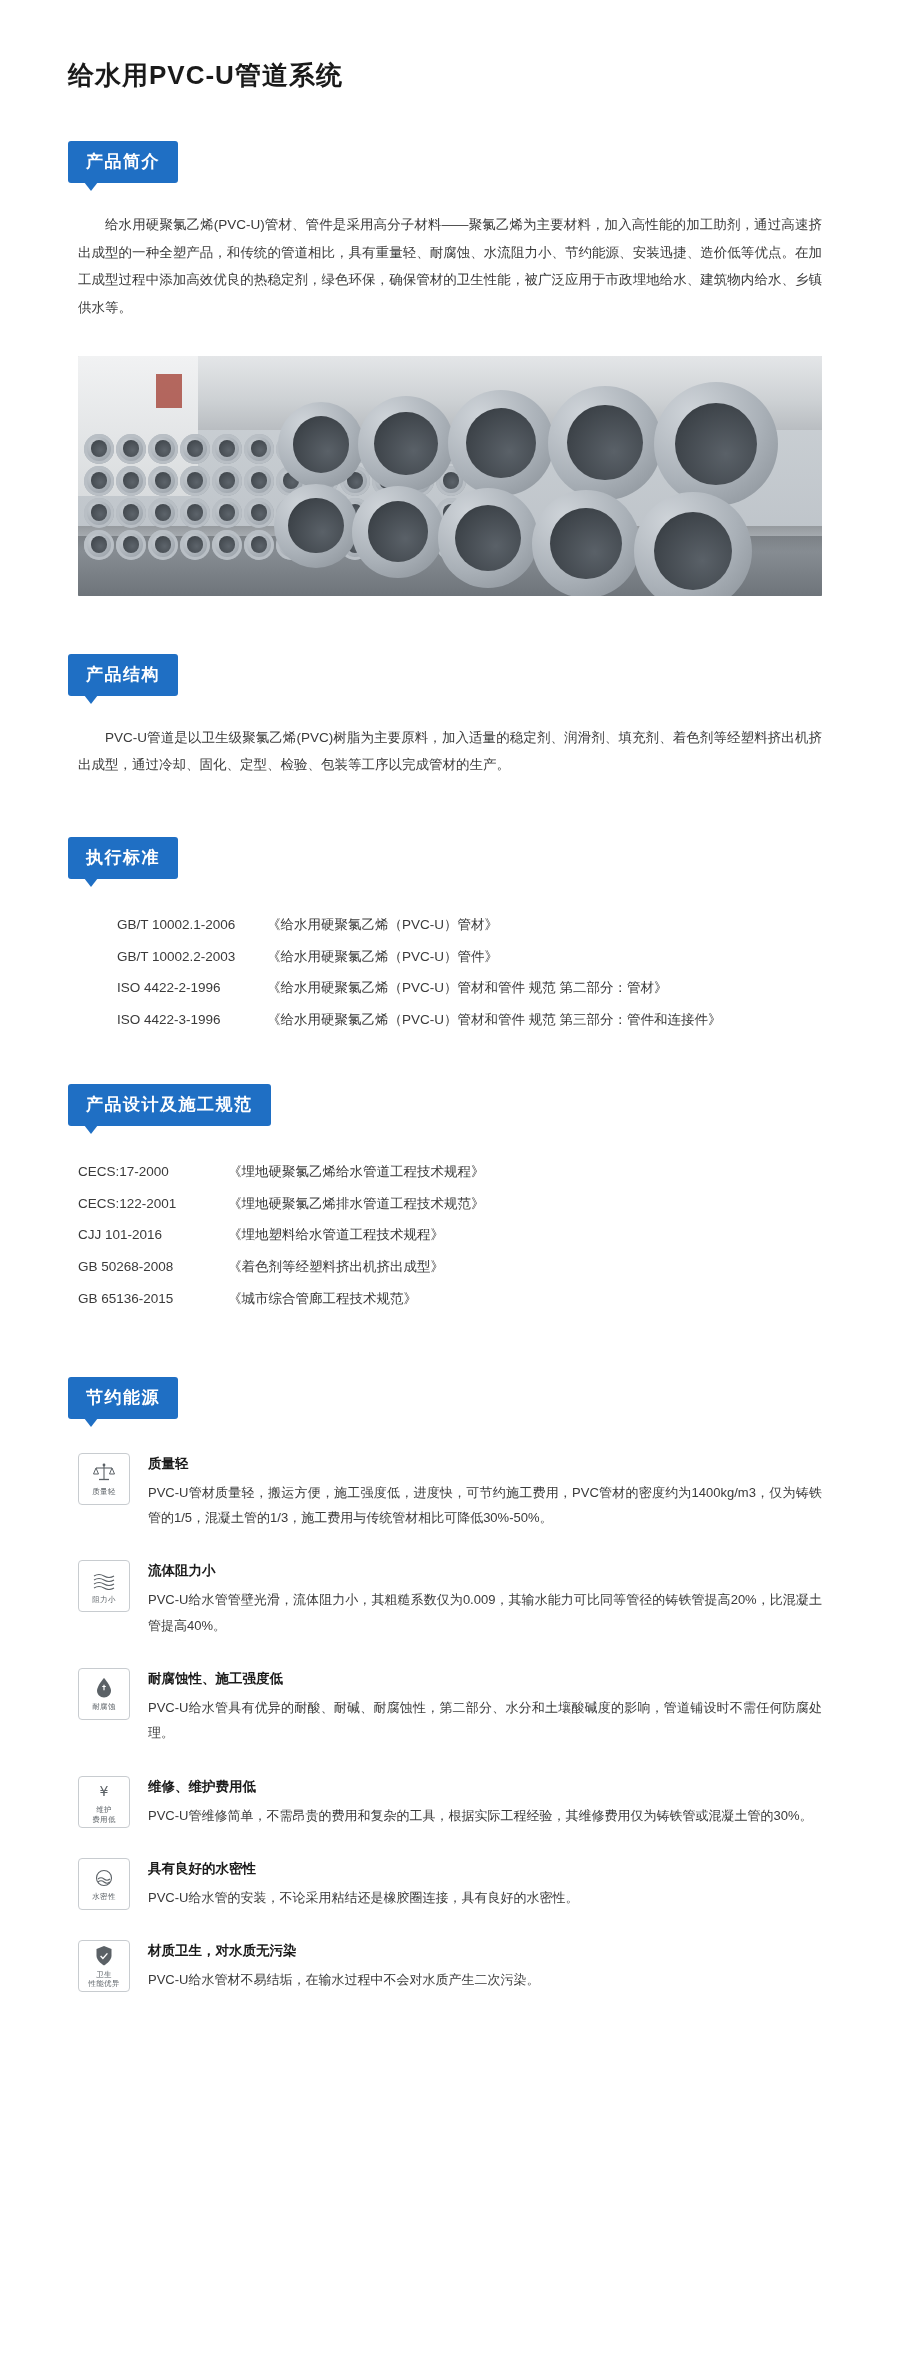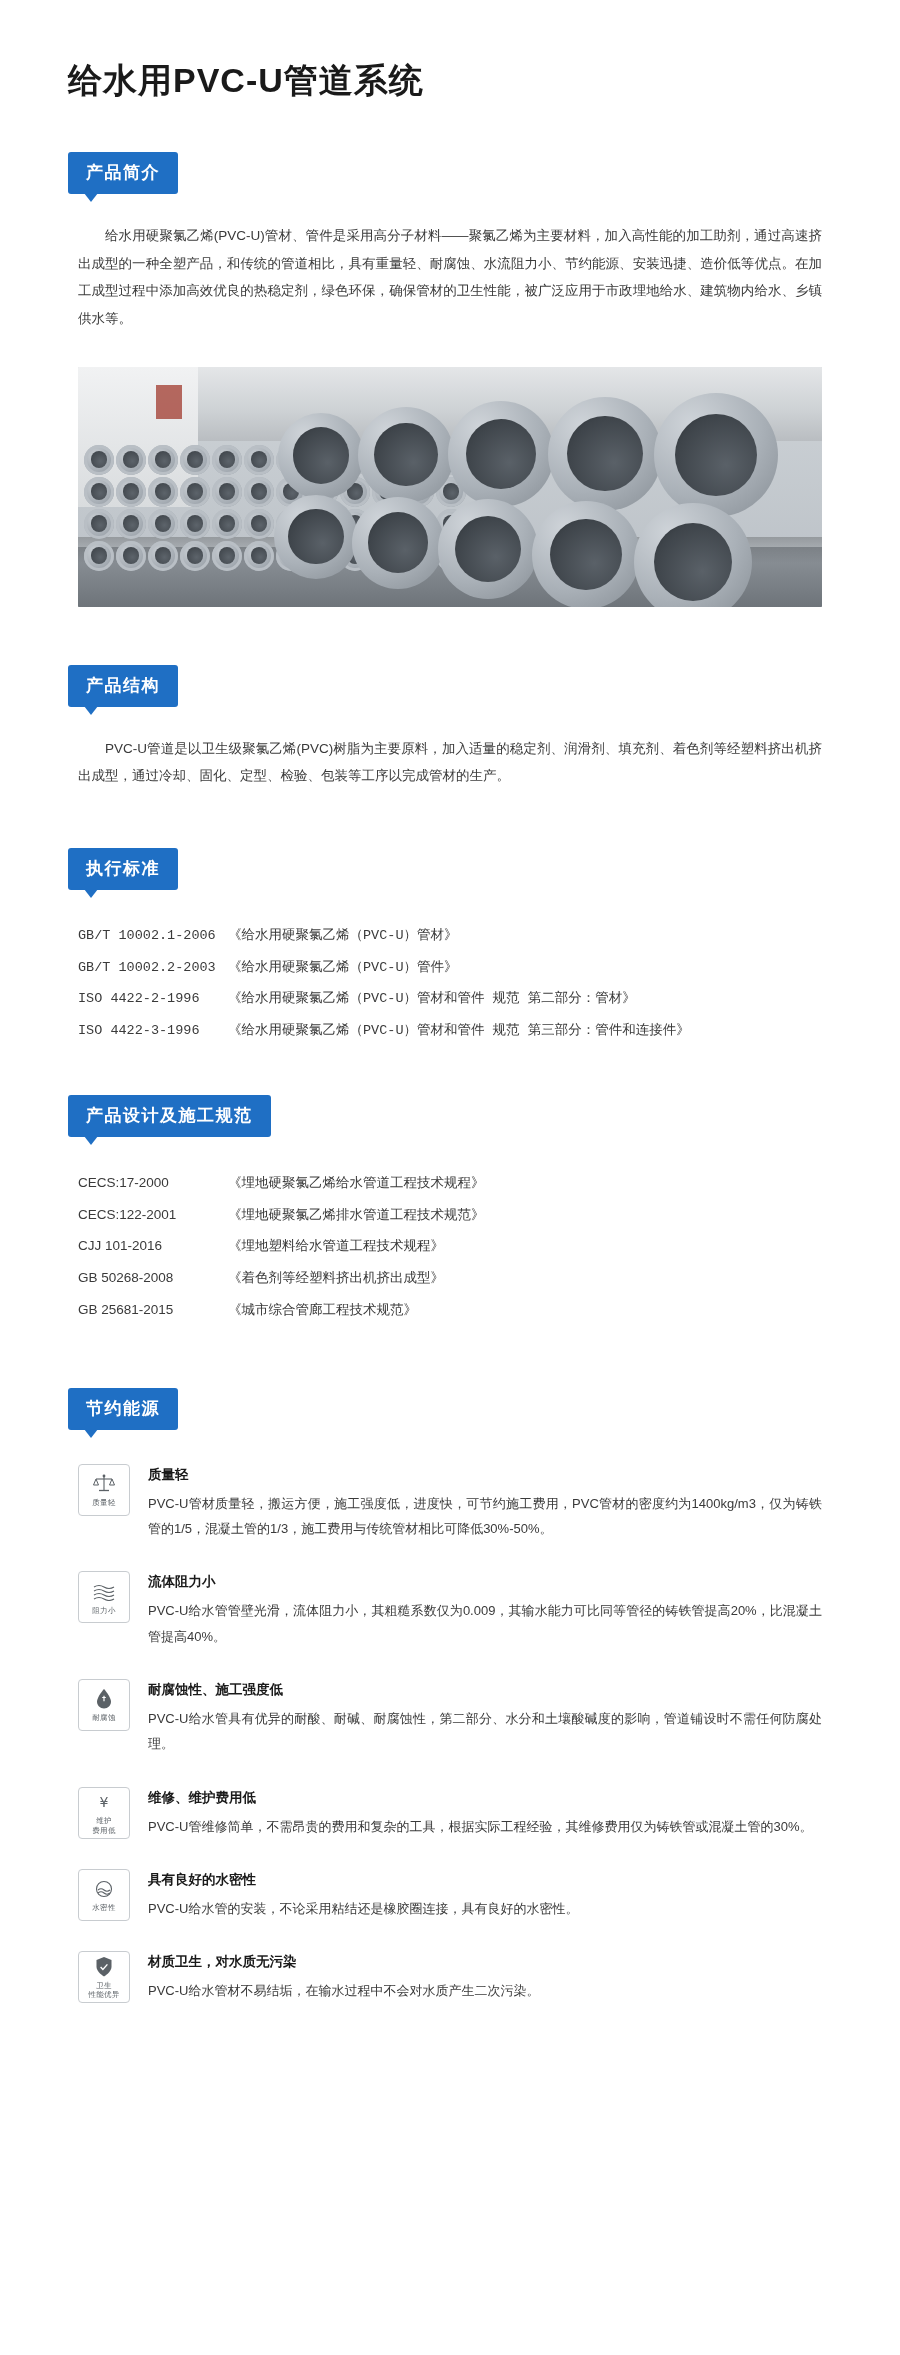--- a/index.html
+++ b/index.html
@@ -8,21 +8,21 @@
     background: #ffffff;
     font-family: "Liberation Sans", sans-serif;
     color: #333333;
   }
   .page {
     width: 900px;
     padding: 0 0 40px 0;
     position: relative;
   }
   .title {
-    font-size: 34px;
+    font-size: 26px;
     font-weight: bold;
     color: #1a1a1a;
     letter-spacing: 1px;
     padding: 58px 0 0 68px;
   }
   .section-tag {
     display: inline-block;
     background: #1f6fc4;
     color: #ffffff;
     font-size: 17px;
@@ -113,21 +113,21 @@
     position:absolute; left:17%; top:17%; width:66%; height:66%;
     border-radius:50%;
     background: radial-gradient(circle at 62% 62%, #5a6168 0%, #3e444a 70%, #2b3034 100%);
   }
   .photo-shadow {
     position:absolute; left:0; bottom:44px; width:100%; height:26px;
     background: linear-gradient(rgba(0,0,0,.22), rgba(0,0,0,0));
   }
 
   
-  .std-list { margin-top: 30px; padding-left: 78px; font-family: Liberation Mono, monospace; }
+  .std-list { margin-top: 30px; padding-left: 117px; }
   .std-row {
     display: flex;
     font-size: 13.5px;
     color: #3a3a3a;
     line-height: 2.35;
   }
   .std-code { width: 150px; flex: 0 0 150px; }
   .std-name { flex: 1; }
 
   .spec-list { margin-top: 30px; padding-left: 78px; }
@@ -315,21 +315,21 @@
     </div>
     <div class="spec-row">
       <div class="spec-code">CJJ 101-2016</div>
       <div class="spec-name">《埋地塑料给水管道工程技术规程》</div>
     </div>
     <div class="spec-row">
       <div class="spec-code">GB 50268-2008</div>
       <div class="spec-name">《着色剂等经塑料挤出机挤出成型》</div>
     </div>
     <div class="spec-row">
-      <div class="spec-code">GB 25681-2015</div>
+      <div class="spec-code">GB 65136-2015</div>
       <div class="spec-name">《城市综合管廊工程技术规范》</div>
     </div>
   </div>
 
   <div class="tag-row mt-62">
     <span class="section-tag">节约能源</span>
   </div>
 
   <div class="feat-list">
 

